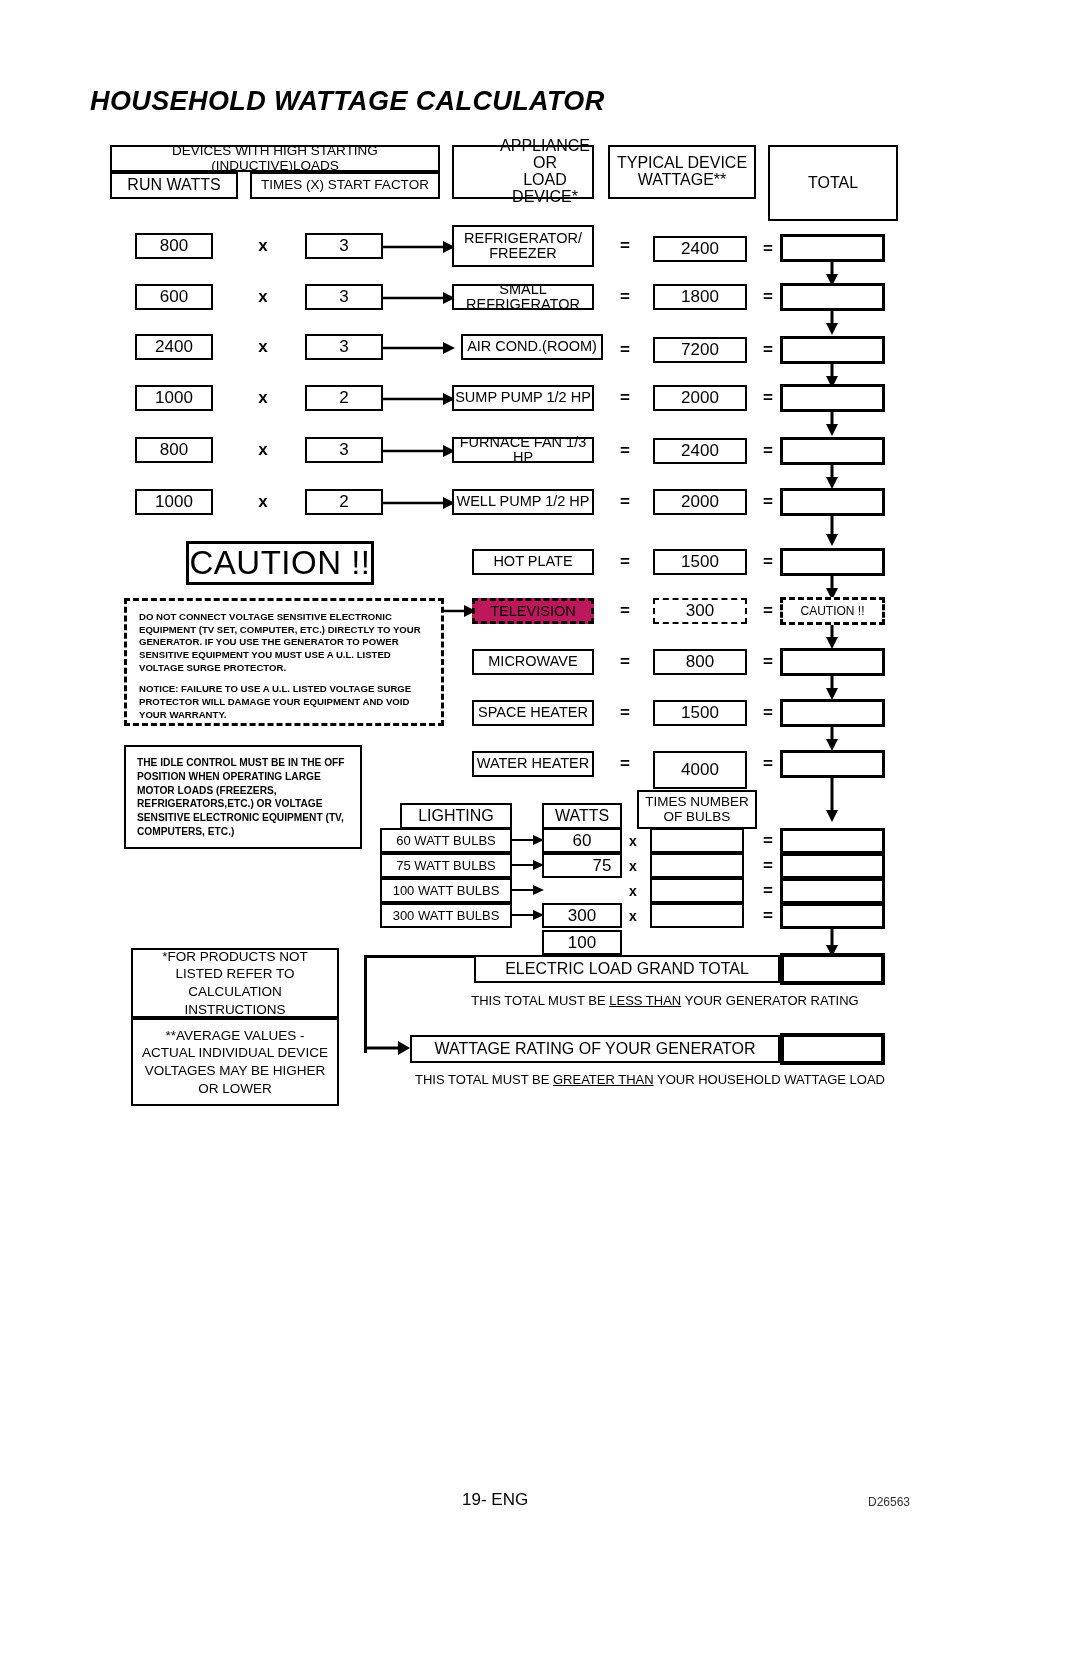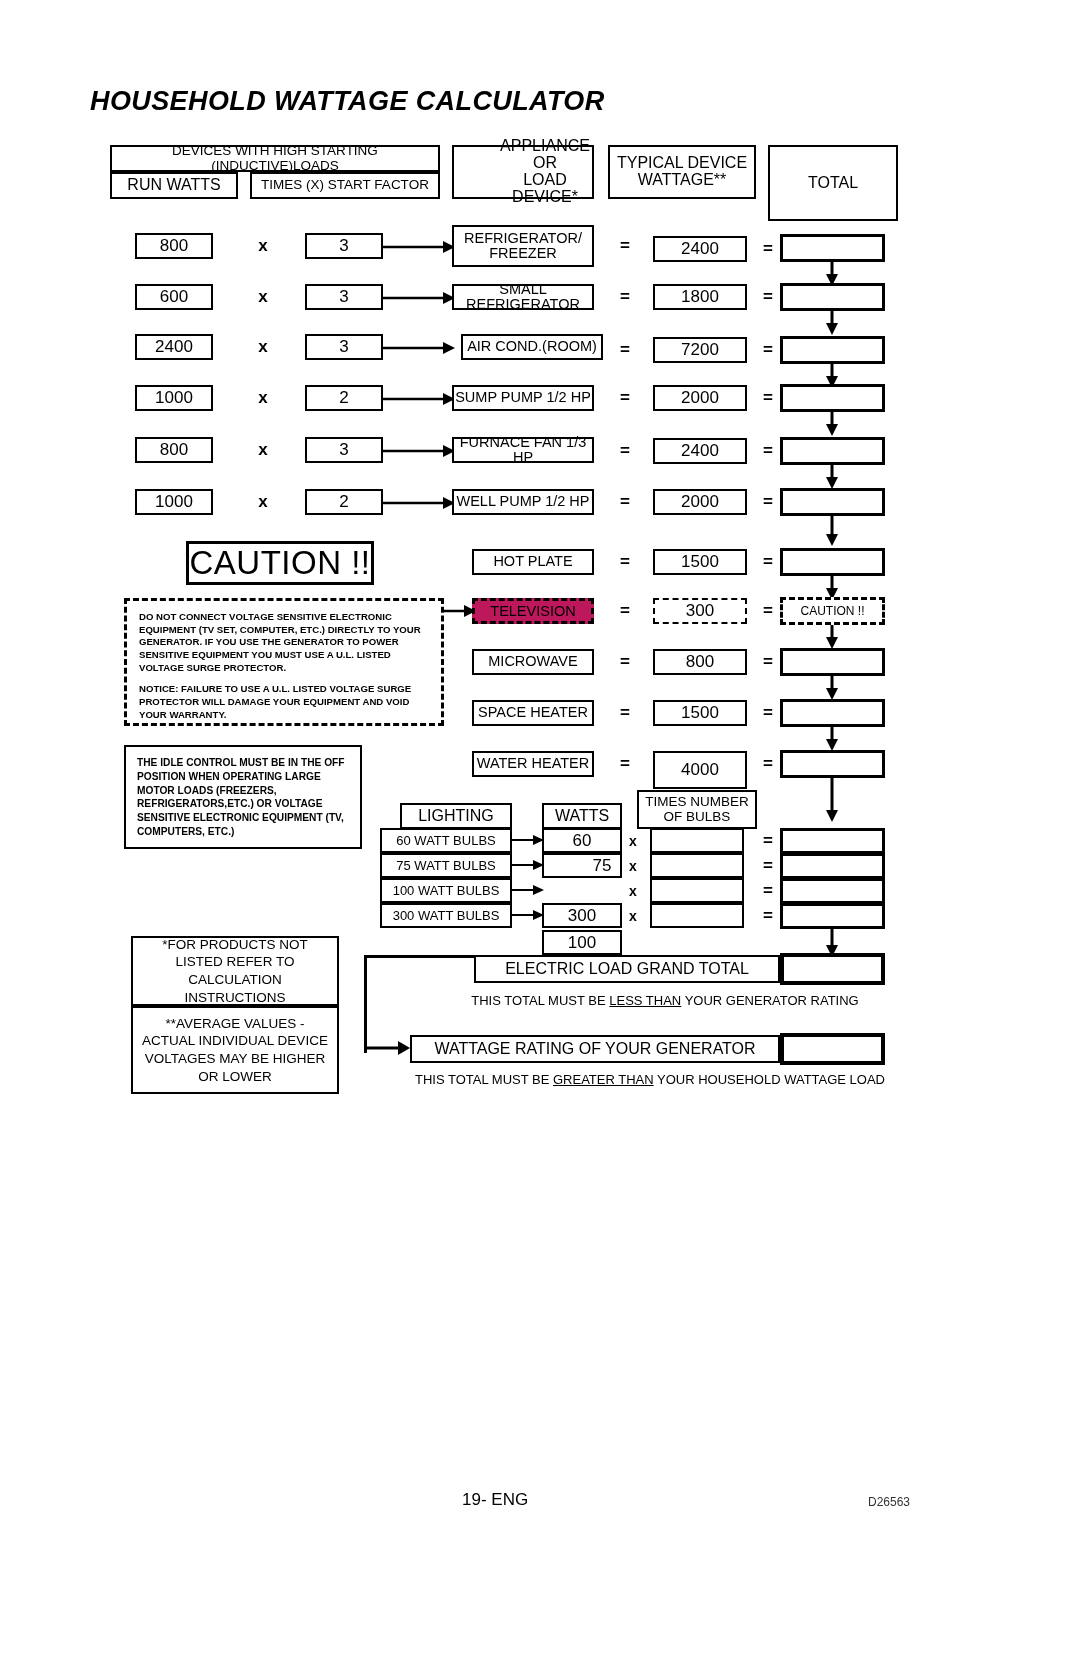--- a/index.html
+++ b/index.html
@@ -13,21 +13,21 @@
   .eq{display:flex;align-items:center;justify-content:center;font-size:17px;font-weight:bold;}
   .x{display:flex;align-items:center;justify-content:center;font-size:17px;font-weight:bold;}
   .num{font-size:17px;}
   .dev{font-size:14.5px;font-weight:500;}
   .hdr{font-size:16px;}
   .hdrsm{font-size:13.5px;}
   .caution{font-size:33px;letter-spacing:.5px;}
   .dashed{border:3px dashed #000;}
   .cautiontext{font-size:9.6px;font-weight:bold;line-height:1.32;text-align:left;}
   .idletext{font-size:10.2px;font-weight:bold;line-height:1.35;text-align:left;}
-  .footbox{font-size:13.5px;line-height:1.3;text-align:center;}
+  .footbox{font-size:13.5px;line-height:1.3;text-align:center;margin-top:12px;}
   .note{font-size:13px;text-align:center;}
   u.ul{text-decoration:underline;}
   svg.arrowsvg{position:absolute;overflow:visible;}
   .footer{font-size:17px;}
   .footcode{font-size:12px;color:#333;}
 </style>
 </head>
 <body>
 
 <div class="page">

